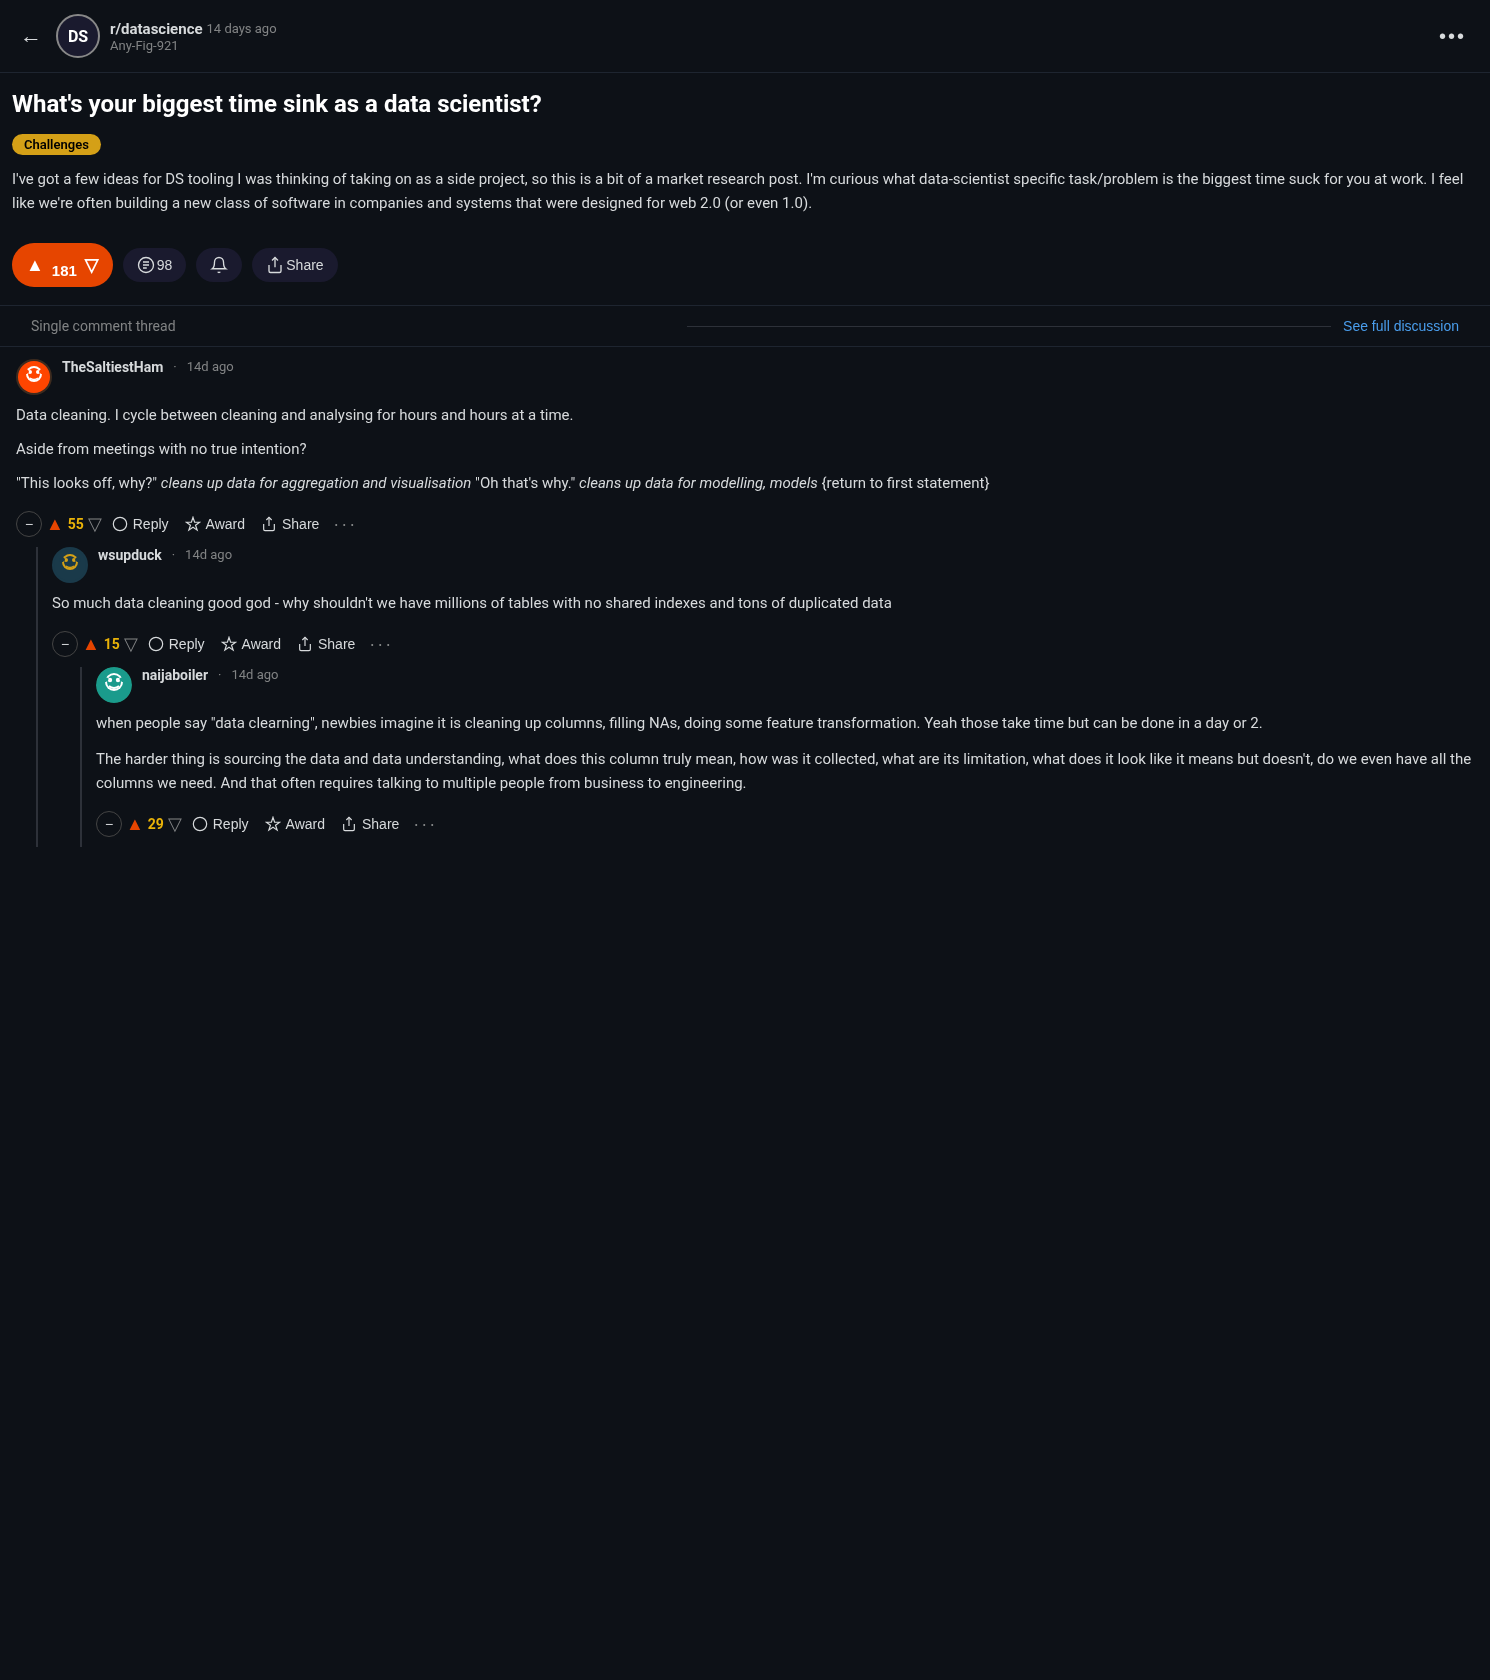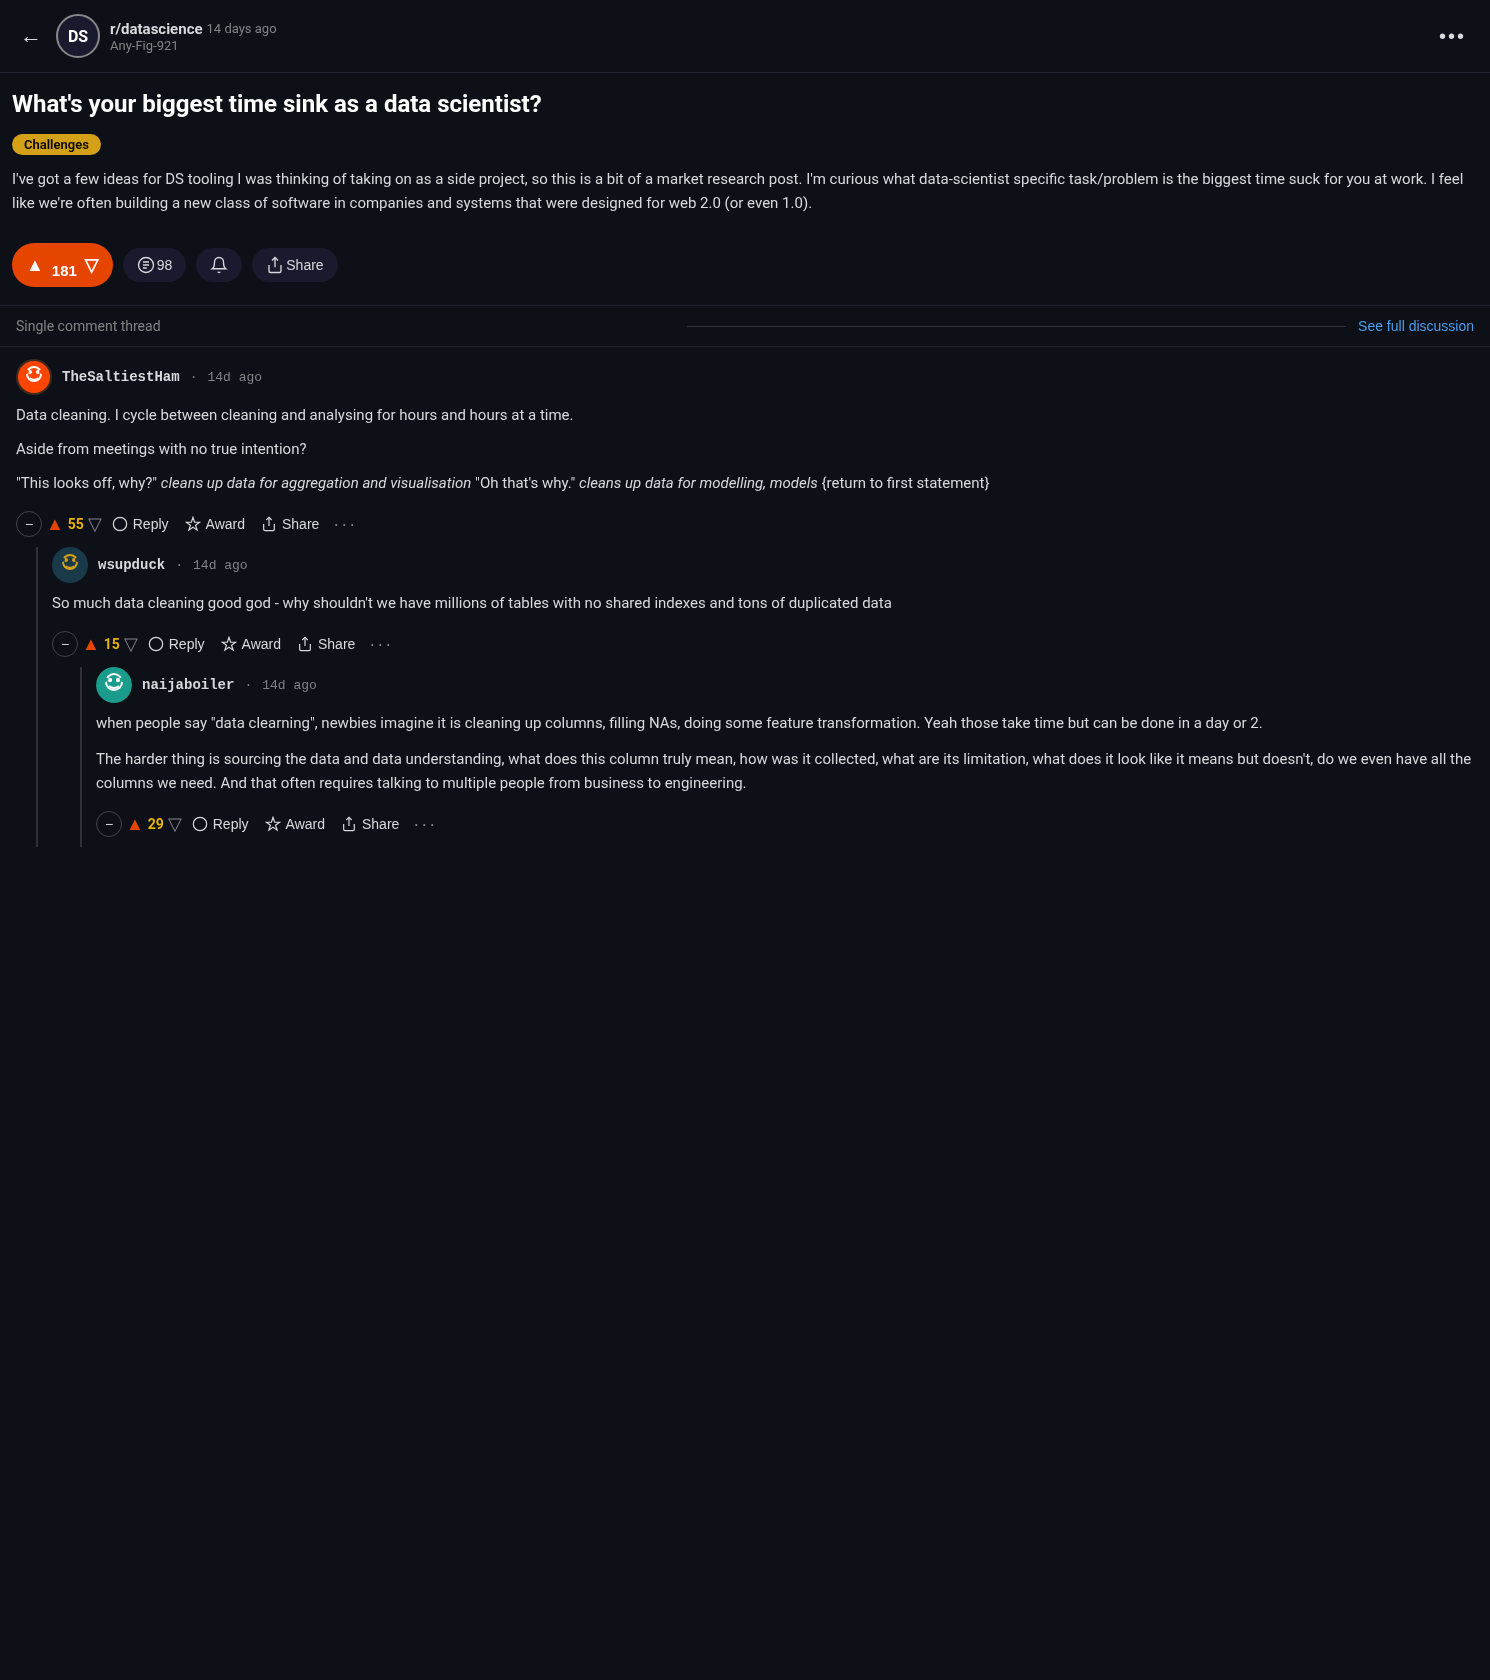--- a/index.html
+++ b/index.html
@@ -165,21 +165,21 @@
       width: 18px;
       height: 18px;
       fill: none;
       stroke: #d7dadc;
       stroke-width: 1.8;
     }
 
     .comment-thread-header {
       display: flex;
       align-items: center;
-      padding: 12px 16px;
+      padding: 12px 31px;
       border-top: 1px solid #1e2530;
       border-bottom: 1px solid #1e2530;
     }
 
     .thread-label {
       font-size: 14px;
       color: #818384;
       flex: 1;
     }
 
@@ -198,24 +198,23 @@
       cursor: pointer;
       white-space: nowrap;
     }
 
     .comments-section {
       padding: 0;
     }
 
     .comment-user-row {
       display: flex;
-      align-items: center;
+      align-items: flex-start;
       gap: 10px;
       margin-bottom: 8px;
-      font-family: Liberation Mono, monospace;
     }
 
     .username {
       font-weight: 700;
       font-size: 14px;
       color: #d7dadc;
     }
 
     .comment-time {
       font-size: 13px;

